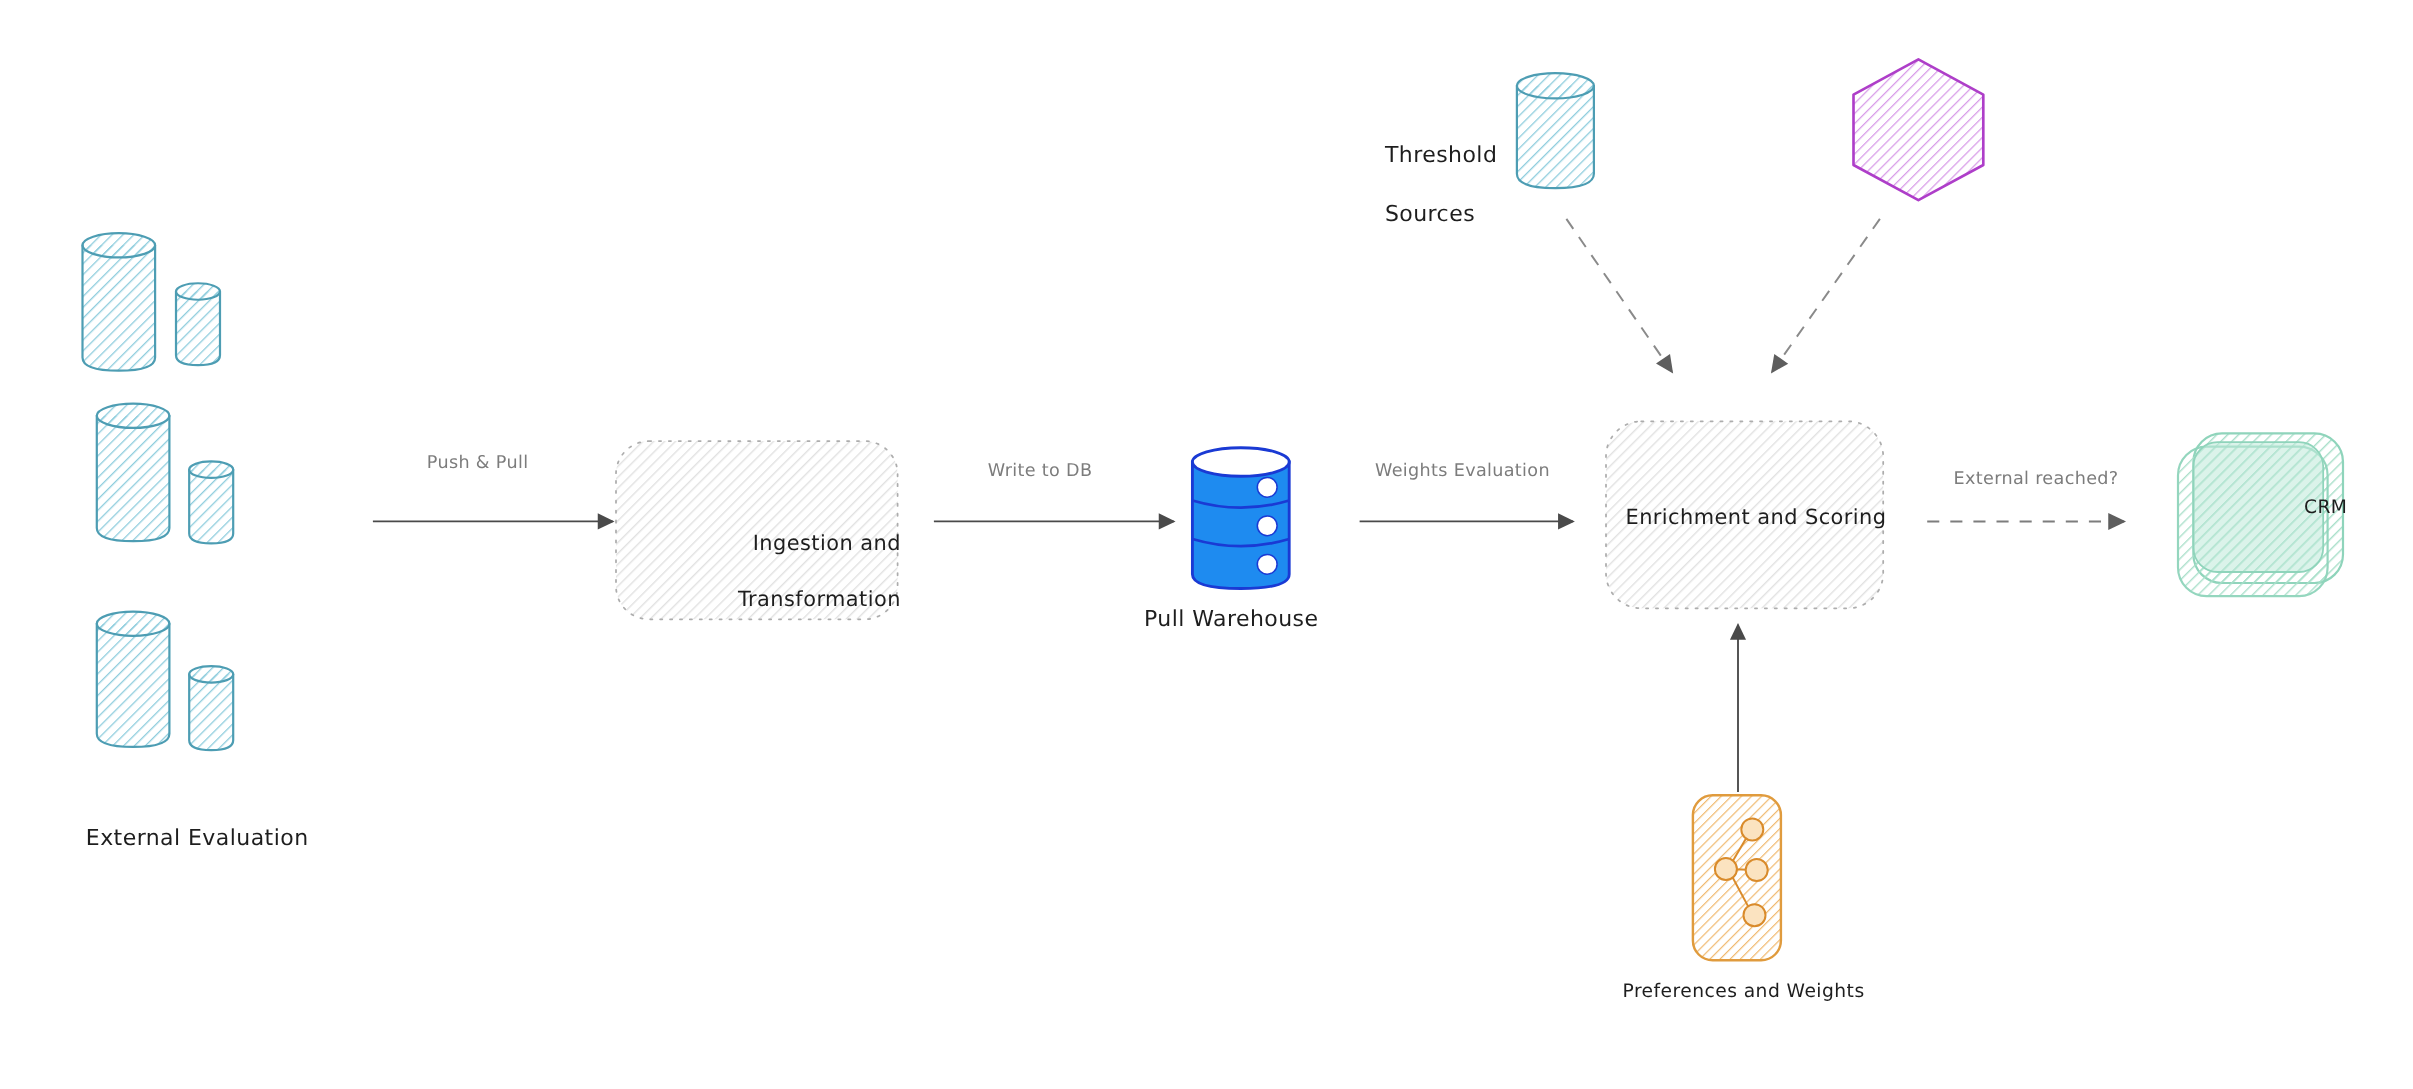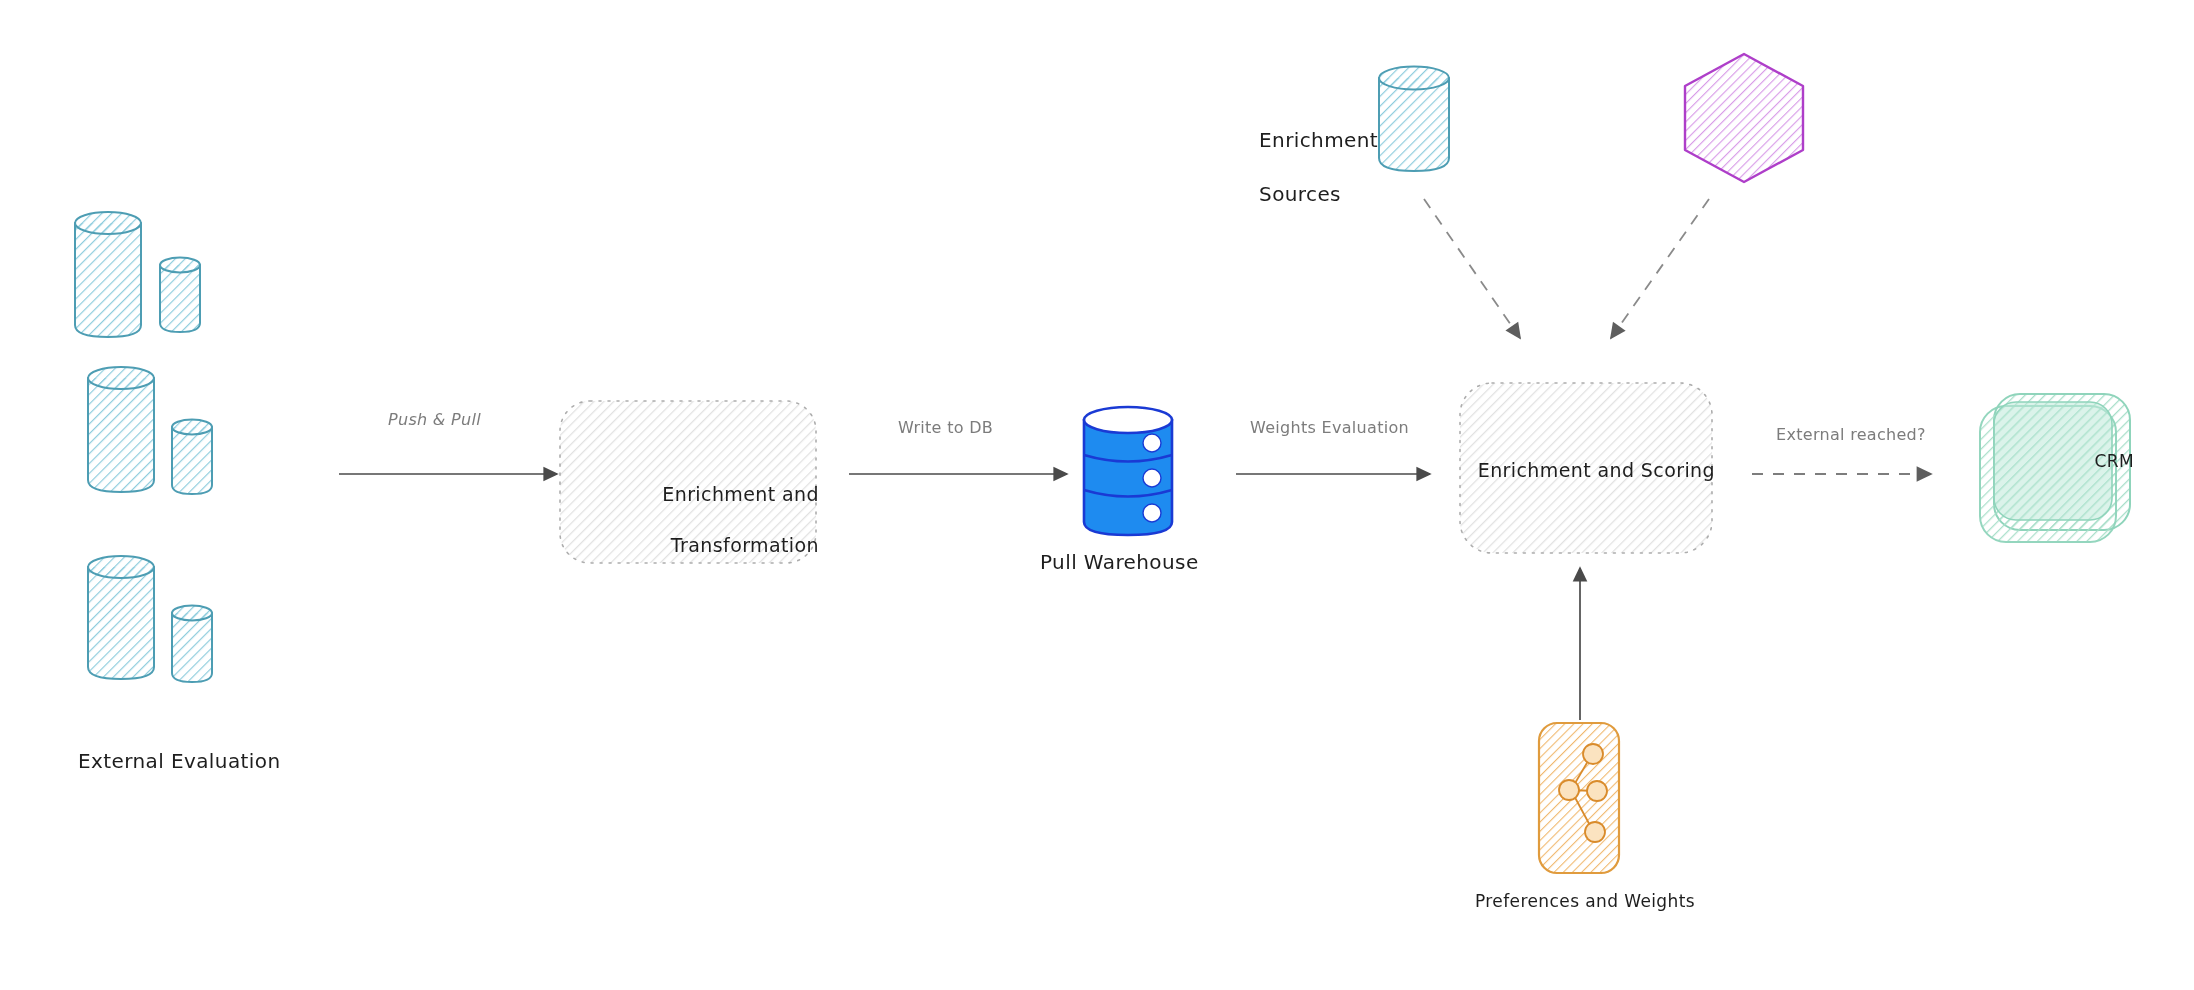--- a/index.html
+++ b/index.html
@@ -107,31 +107,31 @@
       <g>
         <path d="M112,418 L112,478 Q112,487 132,487 Q152,487 152,478 L152,418 Z" fill="url(#hatch-cyan)" stroke="none"></path>
         <path d="M112,418 L112,478 Q112,487 132,487 Q152,487 152,478 L152,418" fill="none" stroke="#4d9db3" stroke-width="2" stroke-linecap="round"></path>
         <ellipse cx="132" cy="418" rx="20" ry="7.5" fill="url(#hatch-cyan)" stroke="#4d9db3" stroke-width="2"></ellipse>
       </g>
     </svg>
   </div>
 
   <div class="label lbl-20" style="left:78px; top:748px;">External Evaluation</div>
 
-  <div class="edge-label" style="left:388px; top:410px;font-style:italic;">Push &amp; Pull</div>
+  <div class="edge-label" style="left:388px; top:410px;">Push &amp; Pull</div>
   <svg class="node" style="left:335px; top:462px;" width="240" height="24">
     <line x1="4" y1="12" x2="222" y2="12" stroke="#4a4a4a" stroke-width="1.7" marker-end="url(#ah-solid)"></line>
   </svg>
 
   <div class="node" style="left:557px; top:398px;">
     <svg width="262" height="168" viewBox="0 0 262 168">
       <rect x="3" y="3" width="256" height="162" rx="30" ry="30" fill="url(#hatch-grey)" stroke="#adadad" stroke-width="1.6" stroke-dasharray="2 7" stroke-linecap="round"></rect>
     </svg>
     <div class="label lbl-19 centered" style="left:0; top:58px; width:262px;">
-      <span>Enrichment and</span><br>
+      <span>Ingestion and</span><br>
       <span>Transformation</span>
     </div>
   </div>
 
   <div class="edge-label" style="left:898px; top:418px;">Write to DB</div>
   <svg class="node" style="left:845px; top:462px;" width="240" height="24">
     <line x1="4" y1="12" x2="222" y2="12" stroke="#4a4a4a" stroke-width="1.7" marker-end="url(#ah-solid)"></line>
   </svg>
 
   <div class="node" style="left:1072px; top:402px;">
@@ -146,21 +146,21 @@
     </svg>
   </div>
   <div class="label lbl-20" style="left:1040px; top:549px;">Pull Warehouse</div>
 
   <div class="edge-label" style="left:1250px; top:418px;">Weights Evaluation</div>
   <svg class="node" style="left:1232px; top:462px;" width="215" height="24">
     <line x1="4" y1="12" x2="198" y2="12" stroke="#4a4a4a" stroke-width="1.7" marker-end="url(#ah-solid)"></line>
   </svg>
 
   <div class="label lbl-20" style="left:1232px; top:100px;">
-    <span>Enrichment</span><br>
+    <span>Threshold</span><br>
     <span>Sources</span>
   </div>
   <div class="node" style="left:1368px; top:58px;">
     <svg width="96" height="128" viewBox="0 0 96 128">
       <path d="M11,20 L11,100 Q11,113 46,113 Q81,113 81,100 L81,20 Z" fill="url(#hatch-cyan)" stroke="none"></path>
       <path d="M11,20 L11,100 Q11,113 46,113 Q81,113 81,100 L81,20" fill="none" stroke="#4d9db3" stroke-width="2" stroke-linecap="round"></path>
       <ellipse cx="46" cy="20" rx="35" ry="11.5" fill="url(#hatch-cyan)" stroke="#4d9db3" stroke-width="2"></ellipse>
     </svg>
   </div>
 

